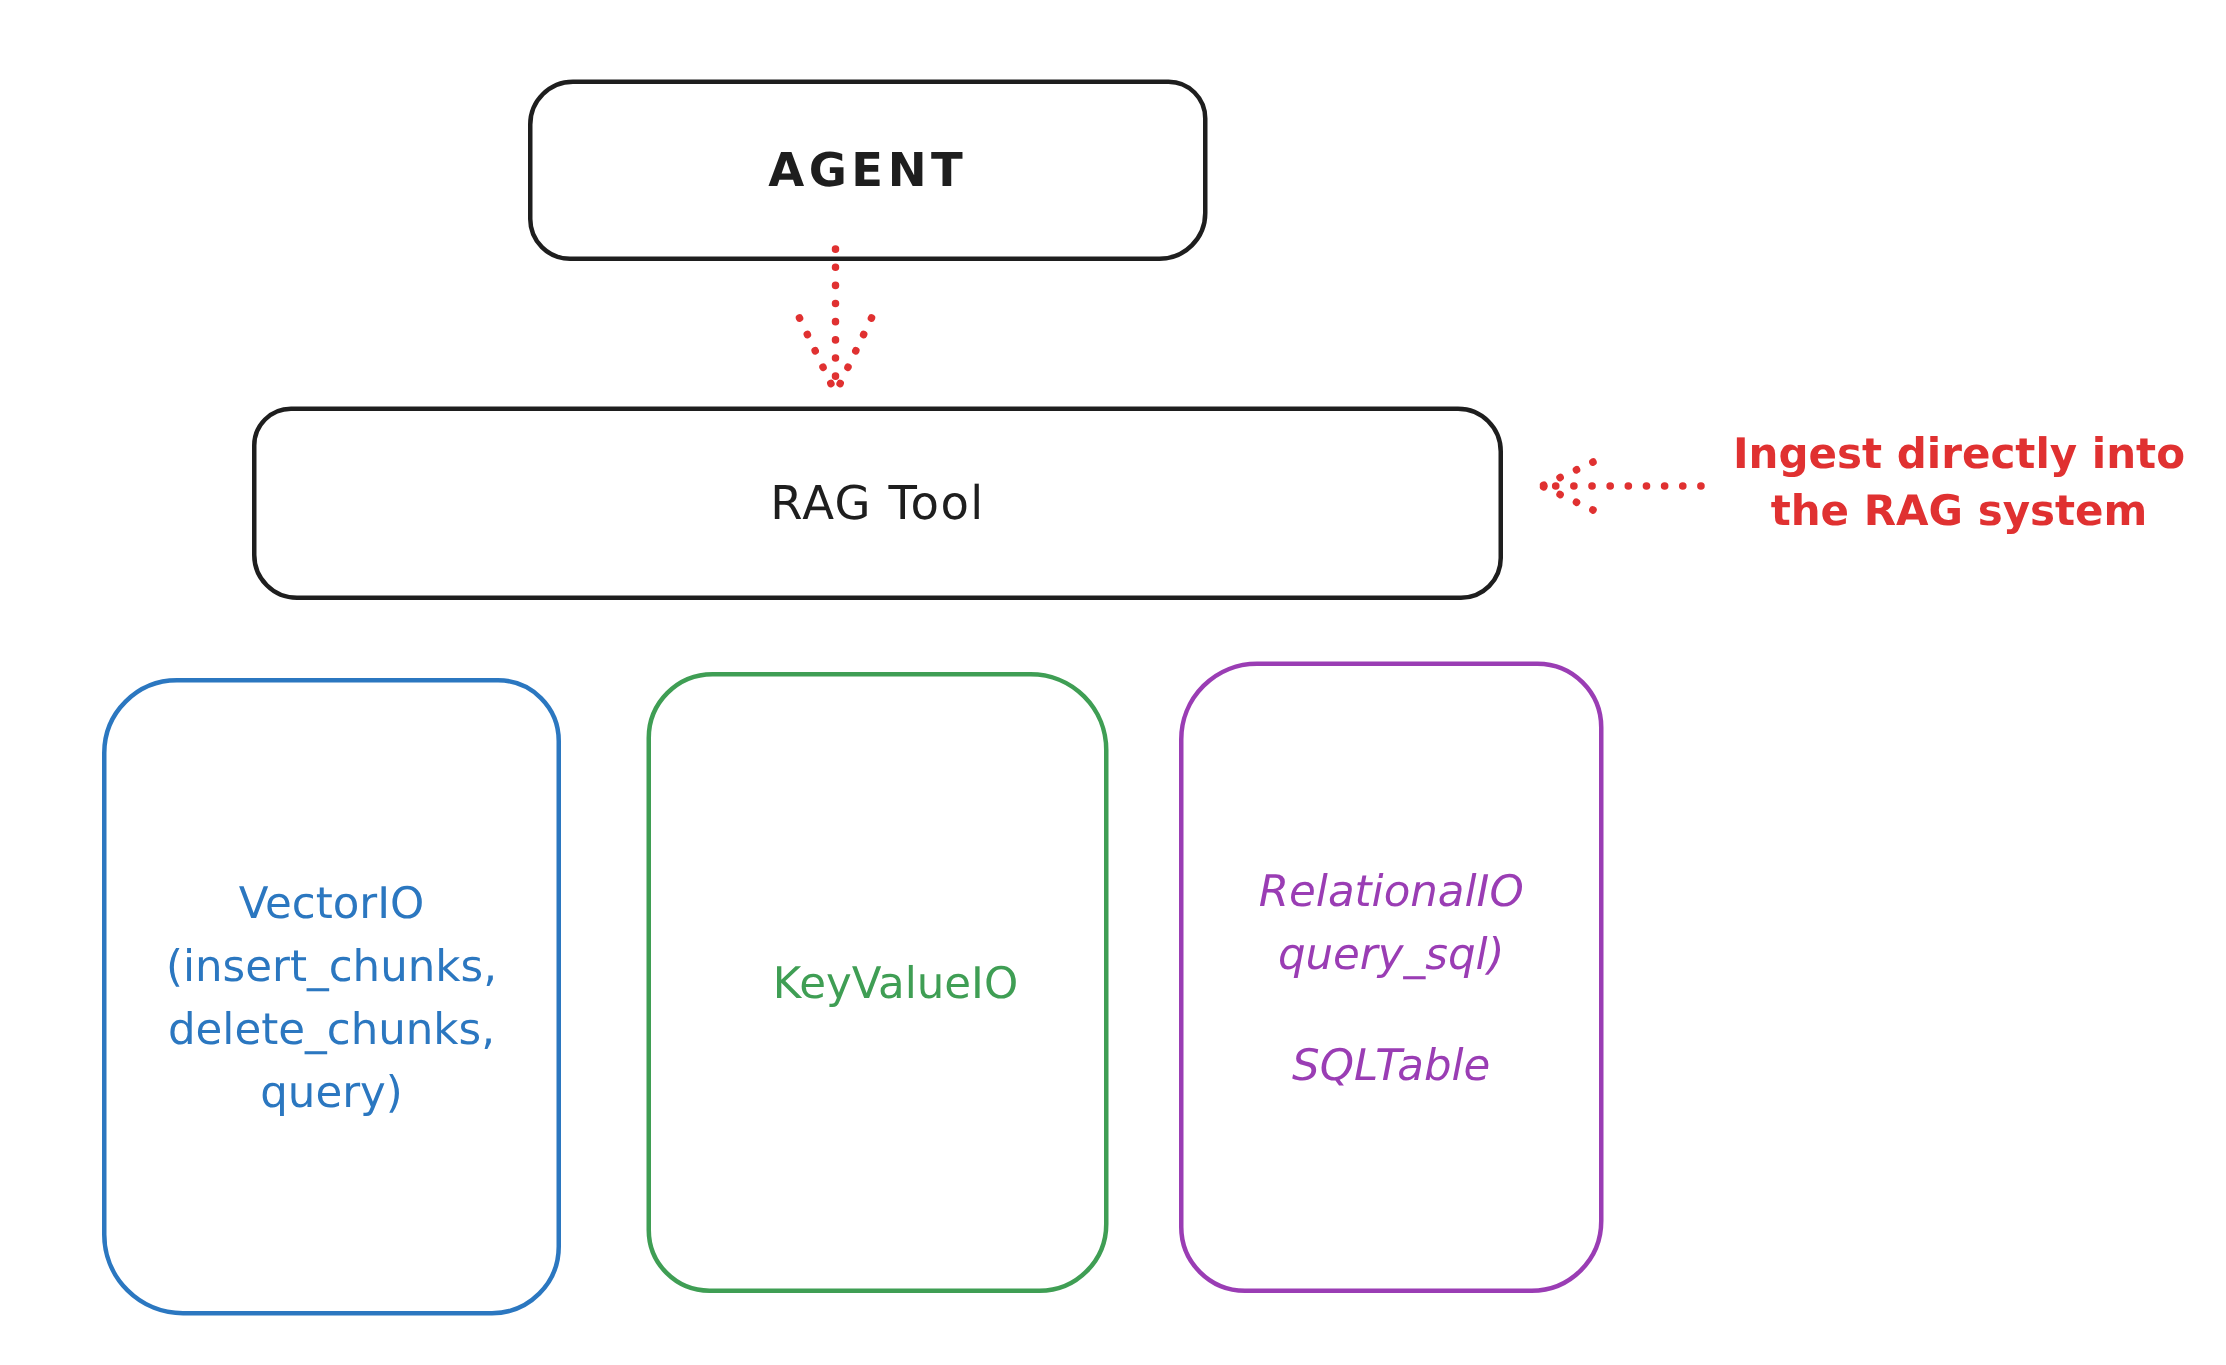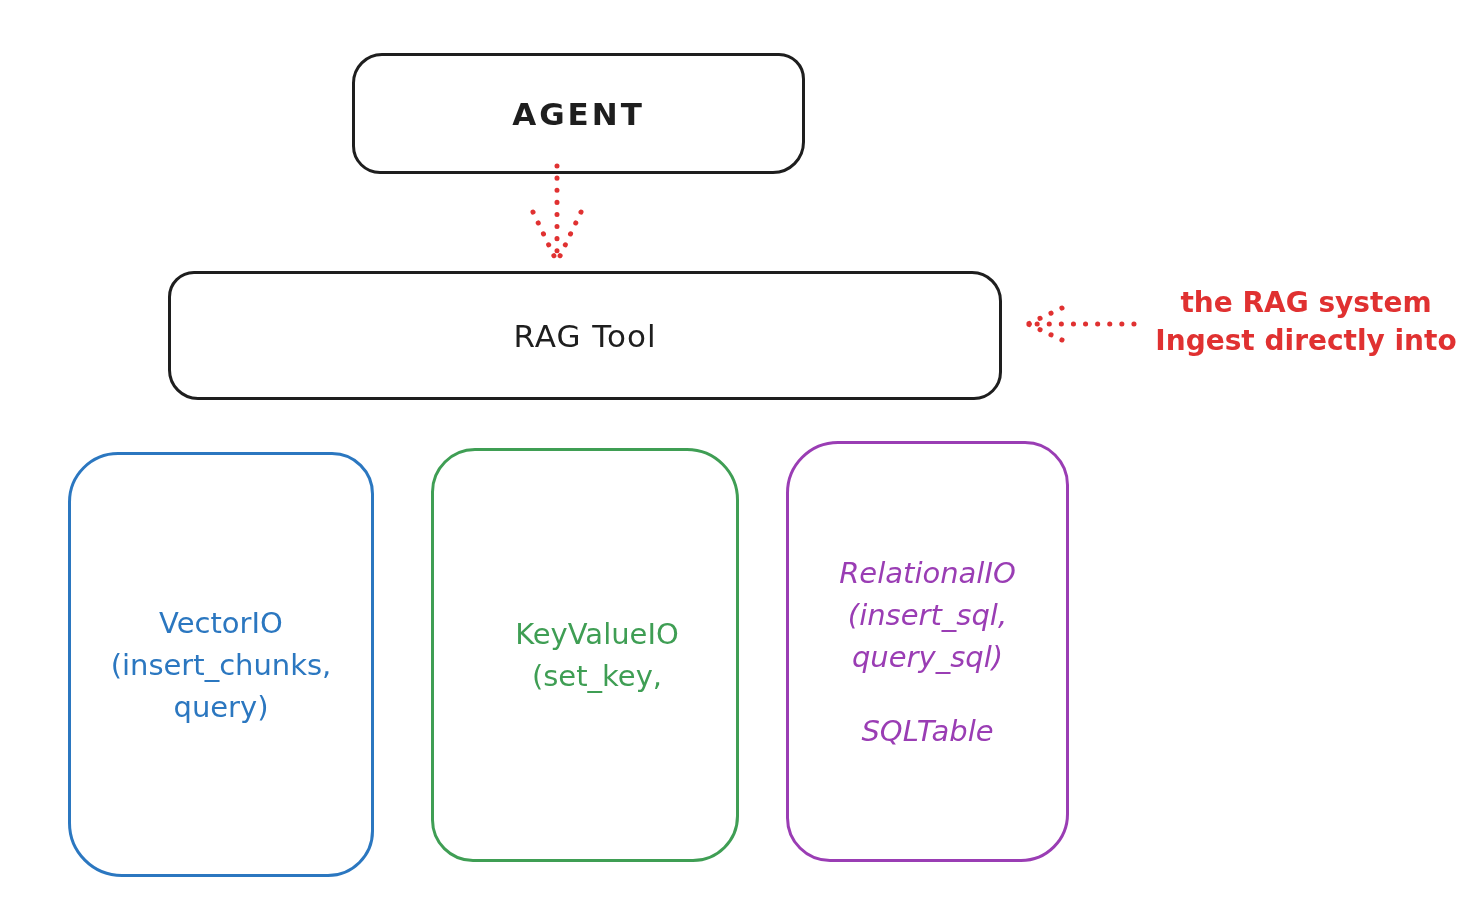--- a/index.html
+++ b/index.html
@@ -54,35 +54,34 @@
     <span>RAG Tool</span>
   </div>
 
   <svg class="arrow" style="left:1016px;top:302px;" width="126" height="44" viewBox="0 0 126 44">
     <path d="M118 22 L16 22"></path>
     <path d="M46 6 L12 22"></path>
     <path d="M46 38 L12 22"></path>
   </svg>
 
   <div class="annotation">
+    <span>Ingest directly into</span>
     <span>the RAG system</span>
-    <span>Ingest directly into</span>
   </div>
 
   <div class="storage storage-vector">
     <span>VectorIO</span>
     <span>(insert_chunks,</span>
+    <span>delete_chunks,</span>
     <span>query)</span>
   </div>
 
   <div class="storage storage-keyvalue">
     <span>KeyValueIO</span>
-    <span>(set_key,</span>
   </div>
 
   <div class="storage storage-relational">
     <span>RelationalIO</span>
-    <span>(insert_sql,</span>
     <span>query_sql)</span>
     <span class="index-label">SQLTable</span>
   </div>
 
 </div>
 
 </body></html>

